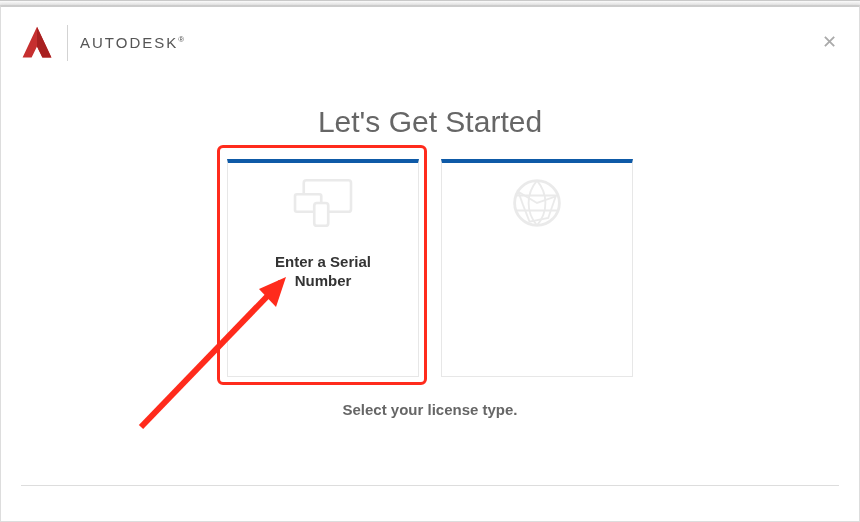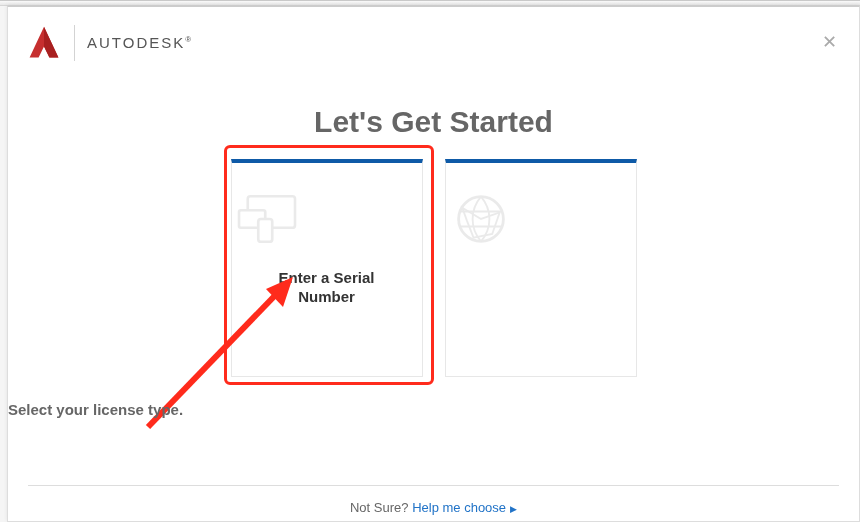--- a/index.html
+++ b/index.html
@@ -10,21 +10,20 @@
       overflow: hidden;
       position: relative;
     }
     .window {
       position: absolute;
       top: 6px; left: 0; right: 0; bottom: 0;
       background: #fff;
       border: 1px solid #ddd;
       border-top: 1px solid #ccc;
       box-shadow: 0 -1px 4px rgba(0,0,0,0.08);
-      margin-left: 7px;
     }
     .titlebar-gradient {
       position: absolute;
       top: 0; left: 0; right: 0; height: 6px;
       background: linear-gradient(#f9f9f9, #e8e8e8);
       border-top: 1px solid #c9c9c9;
       border-bottom: 1px solid #d6d6d6;
     }
     .header {
       position: absolute;
@@ -44,51 +43,52 @@
     .brand-line2 .thin, .brand-line1 .thin { font-weight: 300; }
     .reg { font-size: 8px; vertical-align: super; }
     .close-x {
       position: absolute; top: 26px; right: 22px;
       color: #aaa; font-size: 18px; cursor: pointer;
       line-height: 1;
     }
     .title {
       position: absolute; top: 98px; left: 0; right: 0;
       text-align: center;
-      color: #666; font-size: 30px; font-weight: 700;
+      color: #666; font-size: 30px; font-weight: 400;
     }
     .cards {
       position: absolute; top: 152px; left: 0; right: 0;
       display: flex; justify-content: center; gap: 22px;
     }
     .card {
       width: 192px; height: 218px;
       border: 1px solid #e7e7e7;
       border-top: 4px solid #0e5aa7;
       background: #fff;
       display: flex; flex-direction: column;
-      padding-top: 28px;
+      align-items: center;
+      padding-top: 12px;
       cursor: pointer;
       position: relative;
     }
     .card-icon { width: 70px; height: 56px; margin-bottom: 22px; opacity: 0.3; }
     .card-label {
       text-align: center; color: #333; font-weight: 700;
       font-size: 15px; line-height: 1.25; padding: 0 20px;
     }
     .highlight-box {
       position: absolute;
       border: 3px solid #ff2b1c;
       border-radius: 6px;
       pointer-events: none;
     }
     .arrow { position: absolute; pointer-events: none; }
     .subtitle {
       position: absolute; top: 394px; left: 0; right: 0;
-      text-align: left; color: #666; font-weight: 700; font-size: 15px;
+      text-align: center; color: #666; font-weight: 700; font-size: 15px;
     }
     .footer-rule {
       position: absolute; left: 20px; right: 20px; top: 478px;
       height: 1px; background: #ddd;
     }
     .footer {
       position: absolute; top: 493px; left: 0; right: 0;
       text-align: center; color: #666; font-size: 13px;
     }
     .footer a { color: #2173c7; text-decoration: none; cursor: pointer; }
@@ -134,17 +134,13 @@
 
   <div class="highlight-box" style="top:138px; left:216px; width:210px; height:240px;"></div>
   <svg class="arrow" style="top:240px; left:120px; width:200px; height:200px;" viewBox="0 0 200 200">
     <line x1="20" y1="180" x2="160" y2="35" stroke="#ff2b1c" stroke-width="6"></line>
     <polygon points="165,30 138,42 155,60" fill="#ff2b1c"></polygon>
   </svg>
 
   <div class="subtitle">Select your license type.</div>
 
   <div class="footer-rule"></div>
-  <div class="footer">
-    <span>Not Sure? </span>
-    <a>Help me choose</a><span class="tri">▶</span>
-  </div>
 </div>
 
 </body></html>

